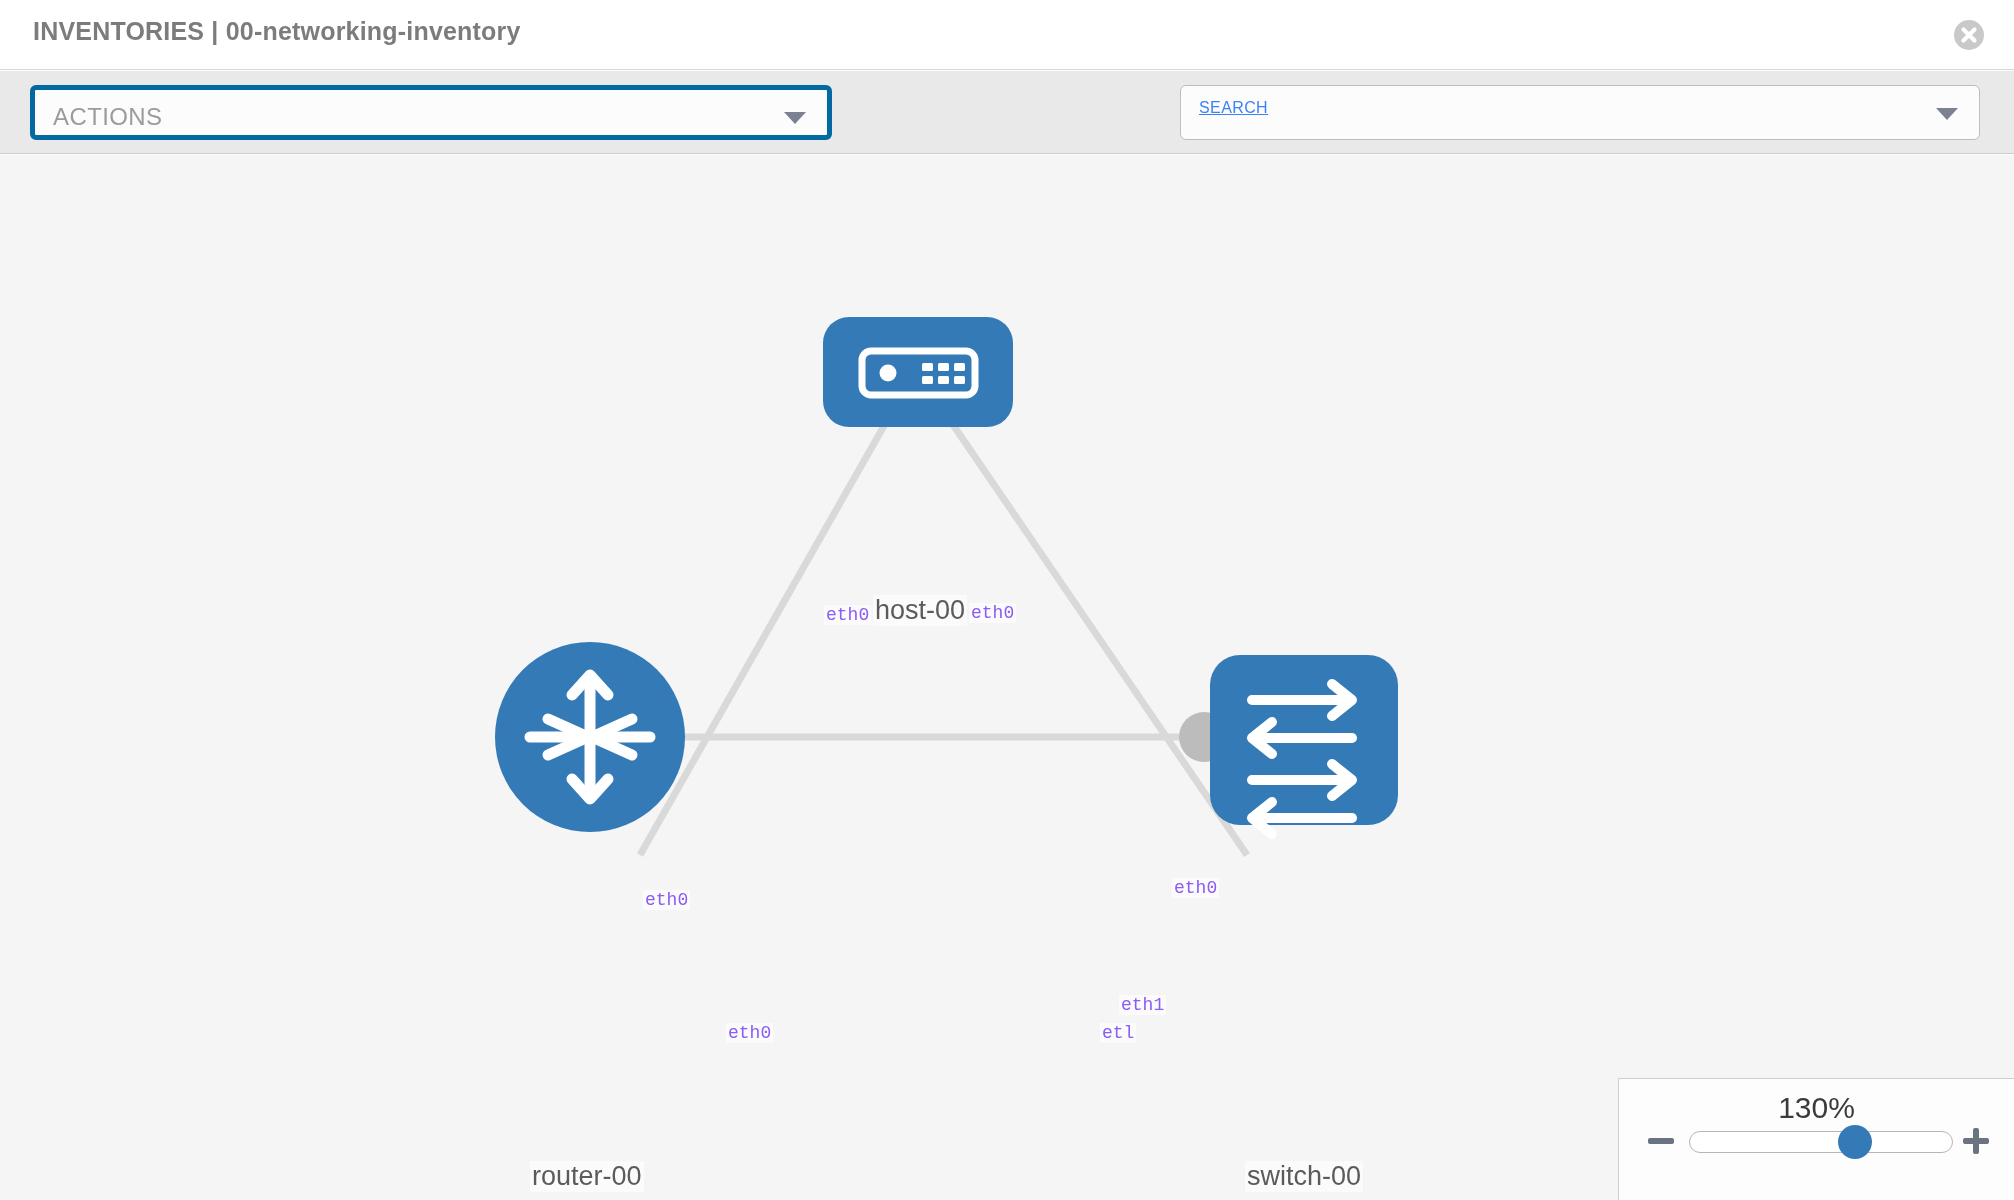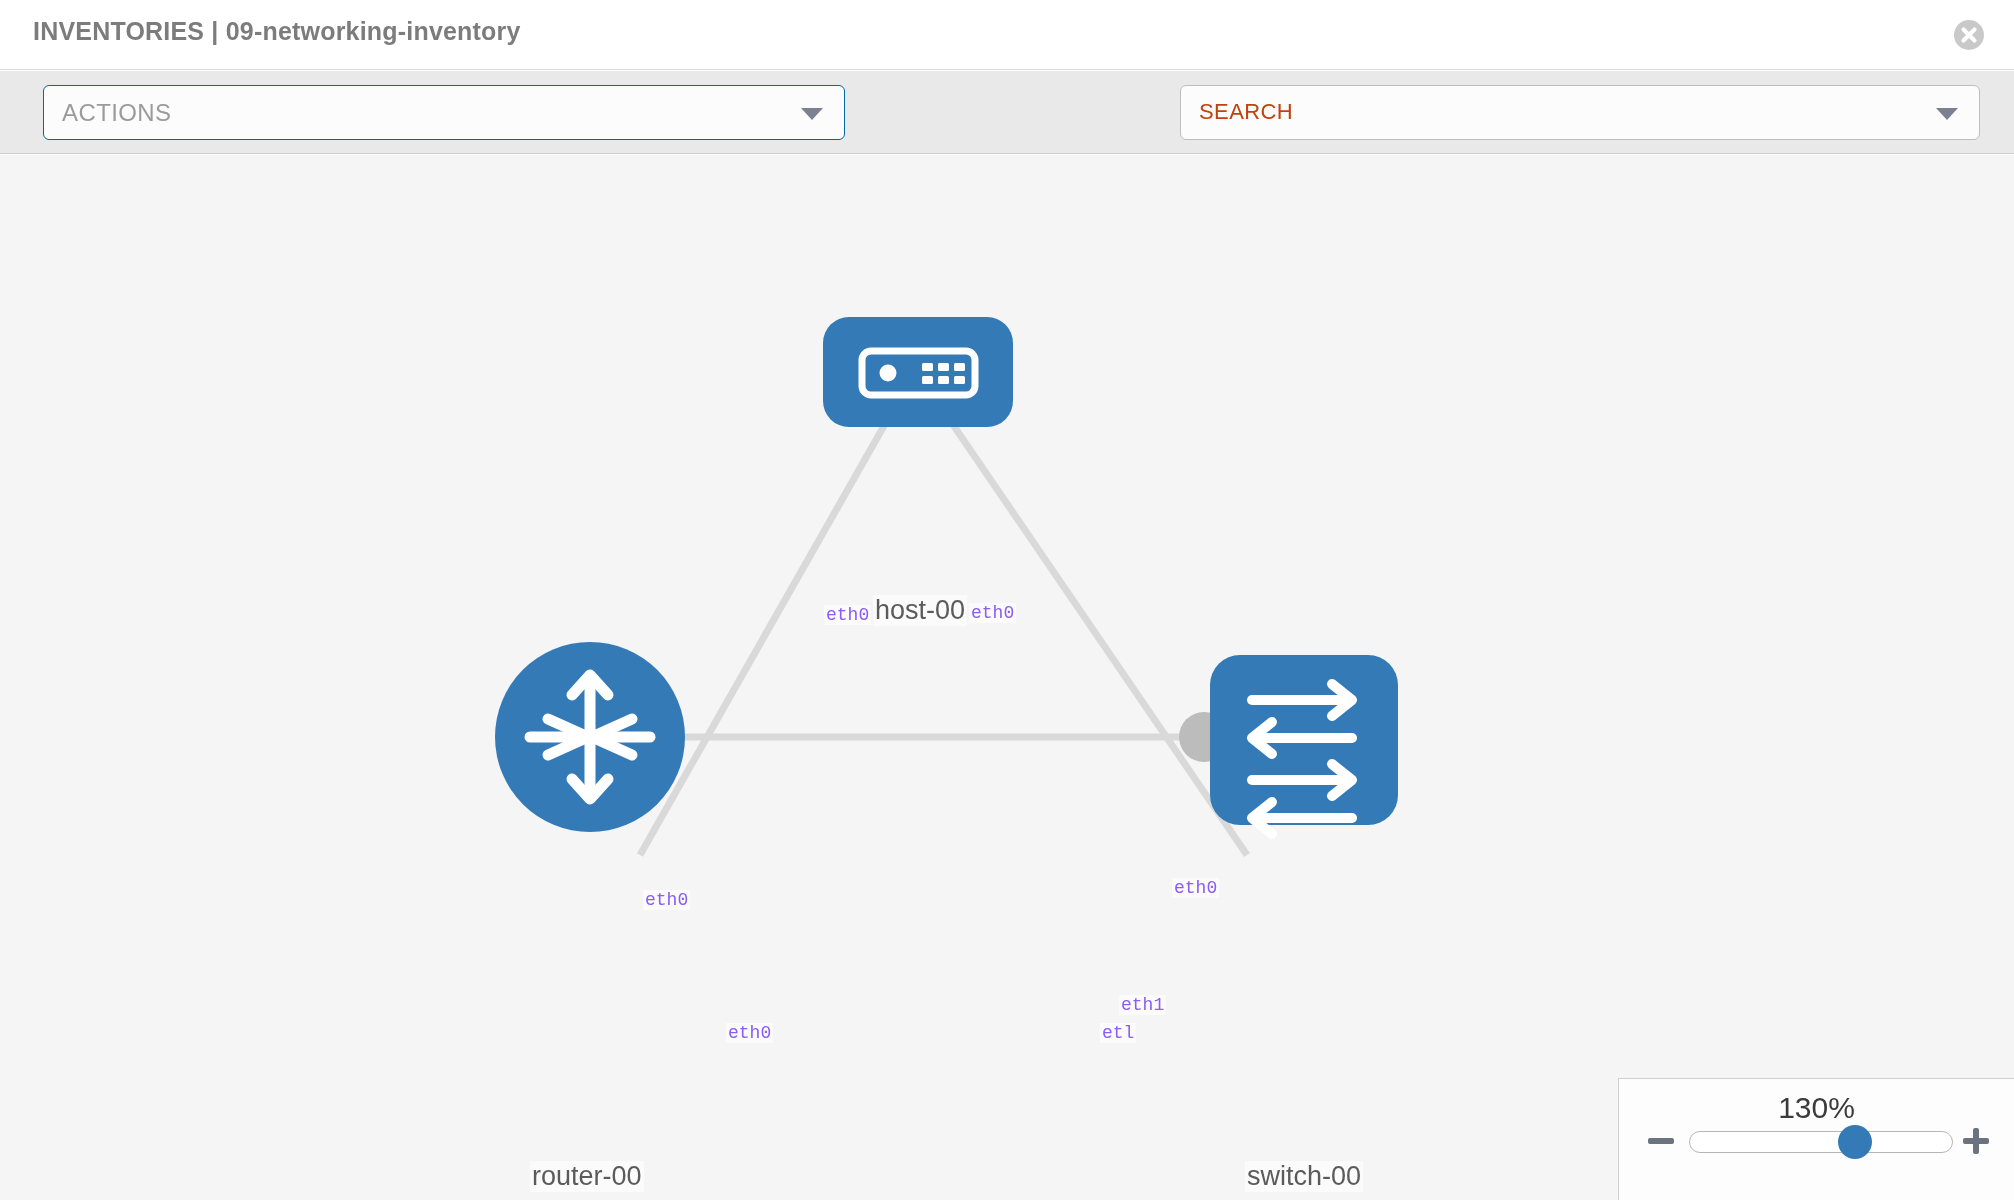--- a/index.html
+++ b/index.html
@@ -34,24 +34,24 @@
   }
 
   
   .toolbar {
     position: absolute; top: 71px; left: 0;
     width: 2014px; height: 83px;
     background: #e9e9e9;
     border-bottom: 1px solid #cccccc;
   }
   .actions-select {
-    position: absolute; left: 43px; top: 14px;
+    position: absolute; left: 30px; top: 14px;
     width: 802px; height: 55px;
     background: #fcfcfc;
-    border: 1px solid #0369a1;
+    border: 5px solid #0369a1;
     border-radius: 6px;
   }
   .actions-select .label {
     position: absolute; left: 18px; top: 13px;
     font-size: 24px; color: #9b9b9b; letter-spacing: 0.4px;
   }
   .caret {
     width: 0; height: 0;
     border-left: 11px solid transparent;
     border-right: 11px solid transparent;
@@ -69,21 +69,21 @@
 
   .search-field {
     position: absolute; left: 1180px; top: 14px;
     width: 800px; height: 55px;
     background: #fcfcfc;
     border: 1px solid #bdbdbd;
     border-radius: 6px;
   }
   .search-field .label {
     position: absolute; left: 18px; top: 13px;
-    font-size: 22px; color: #c2410c; letter-spacing: 0.4px;
+    font-size: 16px; color: #3b82f6; letter-spacing: 0.4px; text-decoration: underline;
   }
   .search-field .caret { position: absolute; right: 21px; top: 22px; }
 
   
   .canvas {
     position: absolute; top: 155px; left: 0;
     width: 2014px; height: 1045px;
     background: #f5f5f5;
     overflow: hidden;
   }
@@ -155,21 +155,21 @@
     border-radius: 50%;
     cursor: pointer;
   }
 </style>
 </head>
 <body>
 
 <div id="app">
 
   <div class="header">
-    <div class="page-title">INVENTORIES | 09-networking-inventory</div>
+    <div class="page-title">INVENTORIES | 00-networking-inventory</div>
     <div class="close-btn">
       <svg width="34" height="34" viewBox="0 0 34 34">
         <circle cx="17" cy="17" r="15" fill="#c9c9c9"></circle>
         <path d="M11.5 11.5 L22.5 22.5 M22.5 11.5 L11.5 22.5" stroke="#ffffff" stroke-width="4.2" stroke-linecap="round"></path>
       </svg>
     </div>
   </div>
 
   <div class="toolbar">
 

